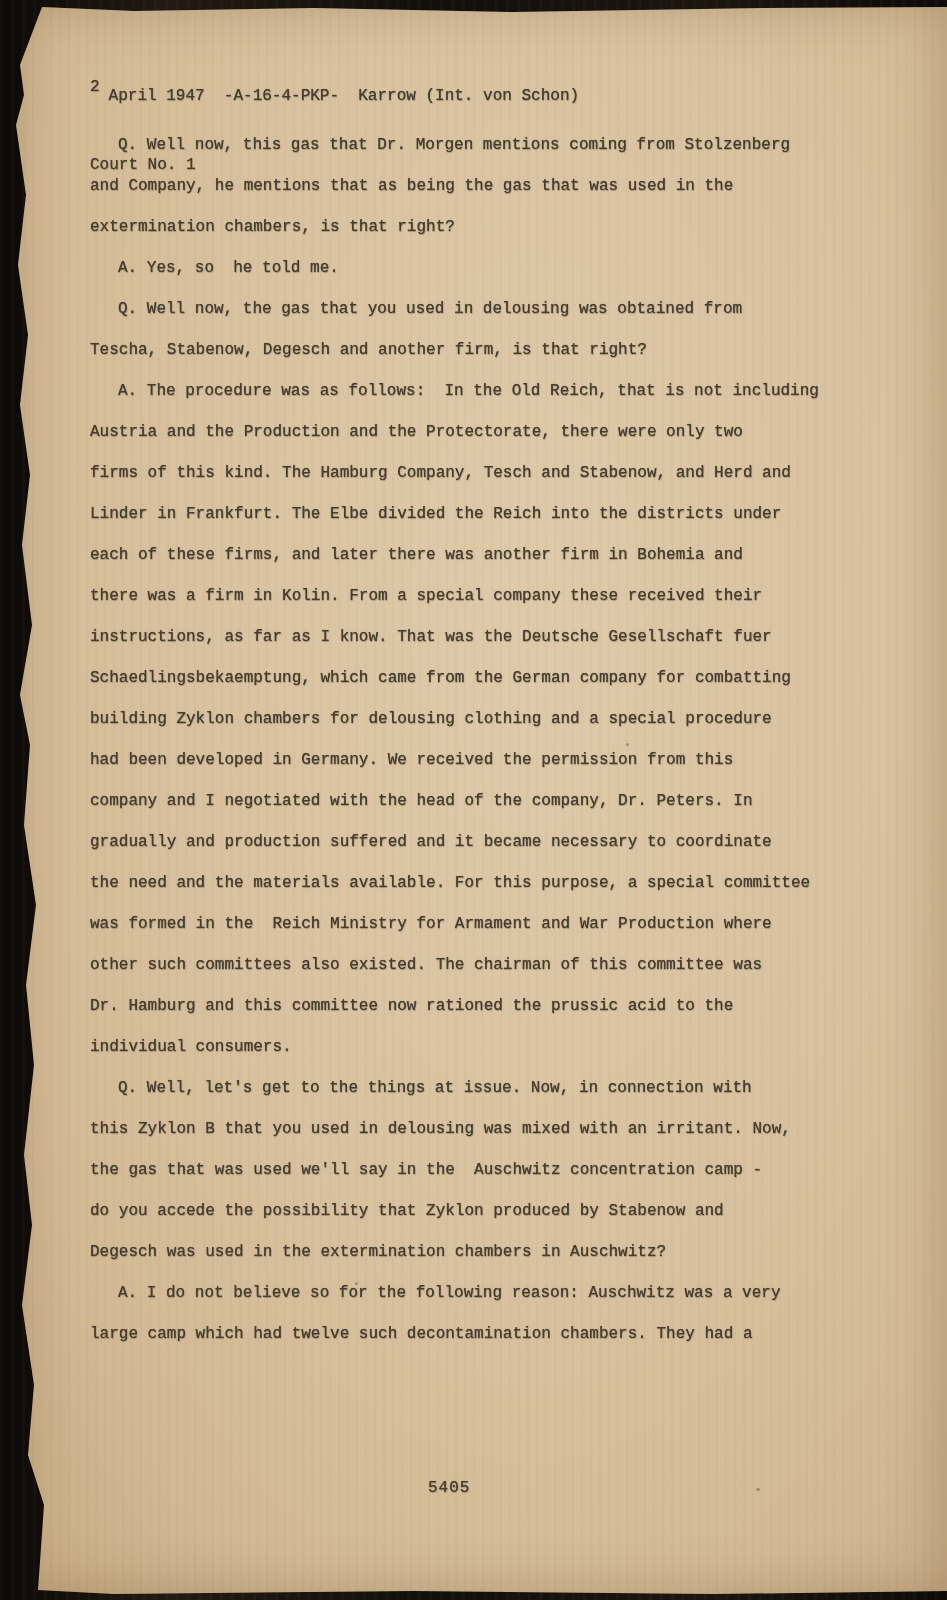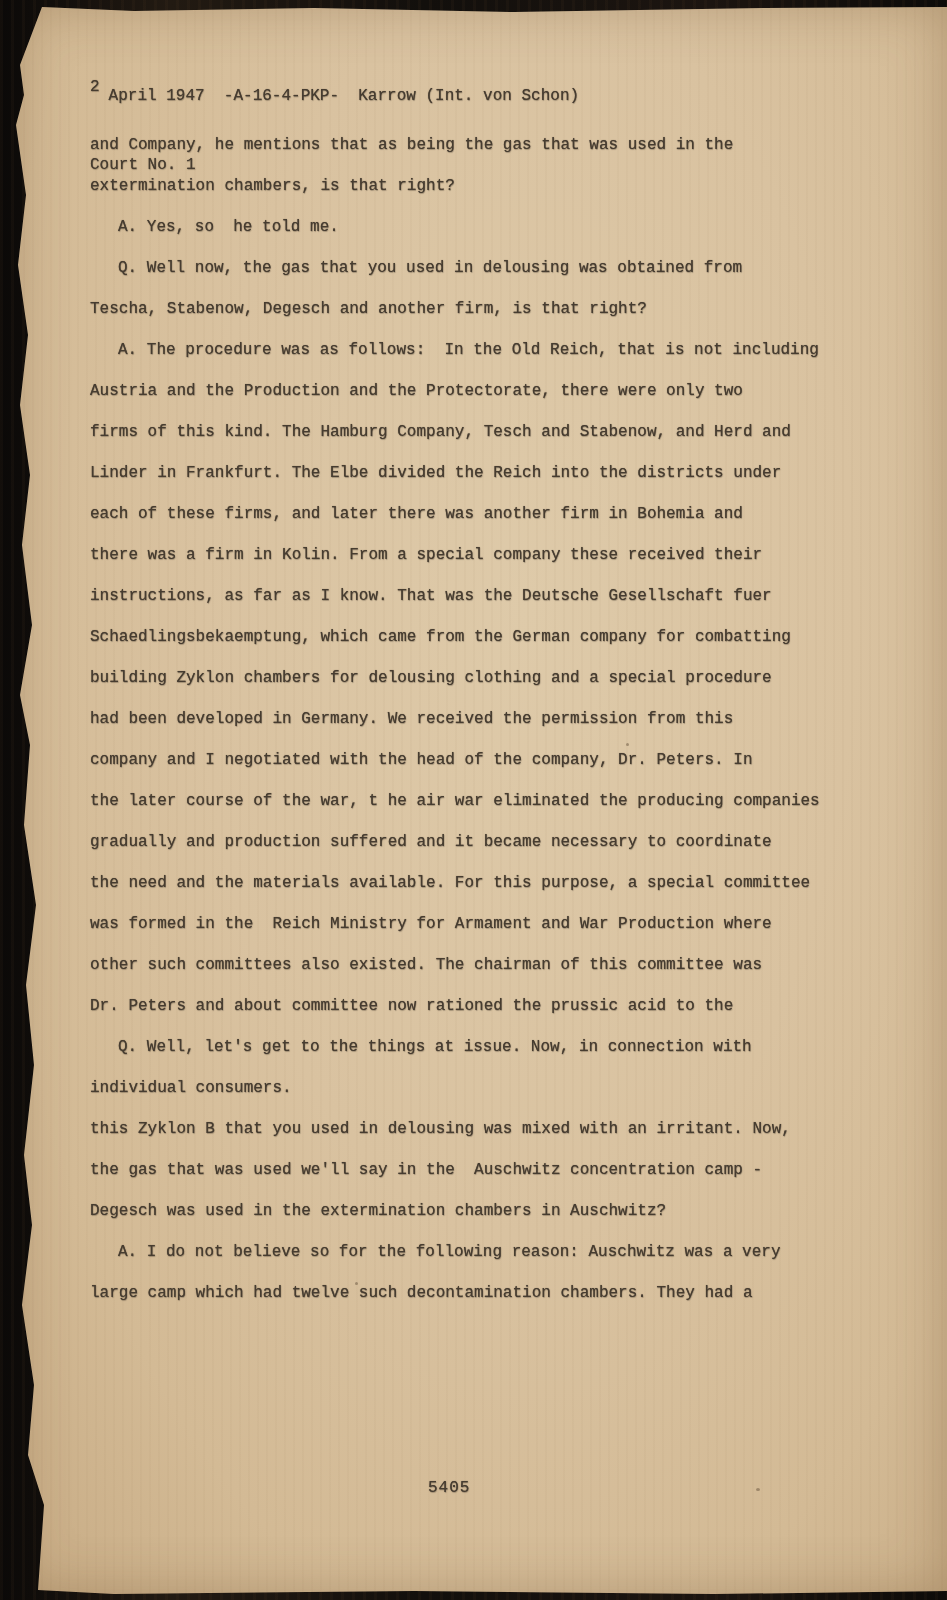--- a/index.html
+++ b/index.html
@@ -100,46 +100,47 @@
 
 <div class="screen">
   <div class="paper">
 
     <div class="header-block typed">
       <div><span class="sup">2</span><span>April 1947  -A-16-4-PKP-  Karrow (Int. von Schon)</span></div>
       <div>Court No. 1</div>
     </div>
 
     <div class="transcript typed">
+        <div class="line indent">Q. Well now, this gas that Dr. Morgen mentions coming from Stolzenberg</div>
         <div class="line">and Company, he mentions that as being the gas that was used in the</div>
         <div class="line">extermination chambers, is that right?</div>
         <div class="line indent">A. Yes, so  he told me.</div>
         <div class="line indent">Q. Well now, the gas that you used in delousing was obtained from</div>
         <div class="line">Tescha, Stabenow, Degesch and another firm, is that right?</div>
         <div class="line indent">A. The procedure was as follows:  In the Old Reich, that is not including</div>
         <div class="line">Austria and the Production and the Protectorate, there were only two</div>
         <div class="line">firms of this kind. The Hamburg Company, Tesch and Stabenow, and Herd and</div>
         <div class="line">Linder in Frankfurt. The Elbe divided the Reich into the districts under</div>
         <div class="line">each of these firms, and later there was another firm in Bohemia and</div>
         <div class="line">there was a firm in Kolin. From a special company these received their</div>
         <div class="line">instructions, as far as I know. That was the Deutsche Gesellschaft fuer</div>
         <div class="line">Schaedlingsbekaemptung, which came from the German company for combatting</div>
         <div class="line">building Zyklon chambers for delousing clothing and a special procedure</div>
         <div class="line">had been developed in Germany. We received the permission from this</div>
         <div class="line">company and I negotiated with the head of the company, Dr. Peters. In</div>
-        <div class="line">the later course of the war, t he air war eliminated the producing companies</div>
         <div class="line">gradually and production suffered and it became necessary to coordinate</div>
         <div class="line">the need and the materials available. For this purpose, a special committee</div>
         <div class="line">was formed in the  Reich Ministry for Armament and War Production where</div>
         <div class="line">other such committees also existed. The chairman of this committee was</div>
-        <div class="line">Dr. Peters and about committee now rationed the prussic acid to the</div>
+        <div class="line">Dr. Hamburg and this committee now rationed the prussic acid to the</div>
+        <div class="line">individual consumers.</div>
         <div class="line indent">Q. Well, let's get to the things at issue. Now, in connection with</div>
-        <div class="line">individual consumers.</div>
         <div class="line">this Zyklon B that you used in delousing was mixed with an irritant. Now,</div>
         <div class="line">the gas that was used we'll say in the  Auschwitz concentration camp -</div>
+        <div class="line">do you accede the possibility that Zyklon produced by Stabenow and</div>
         <div class="line">Degesch was used in the extermination chambers in Auschwitz?</div>
         <div class="line indent">A. I do not believe so for the following reason: Auschwitz was a very</div>
         <div class="line">large camp which had twelve such decontamination chambers. They had a</div>
       </div>
 
     <div class="page-number typed">5405</div>
 
     <div class="speck s2"></div>
     <div class="speck s3"></div>
     <div class="speck s4"></div>

